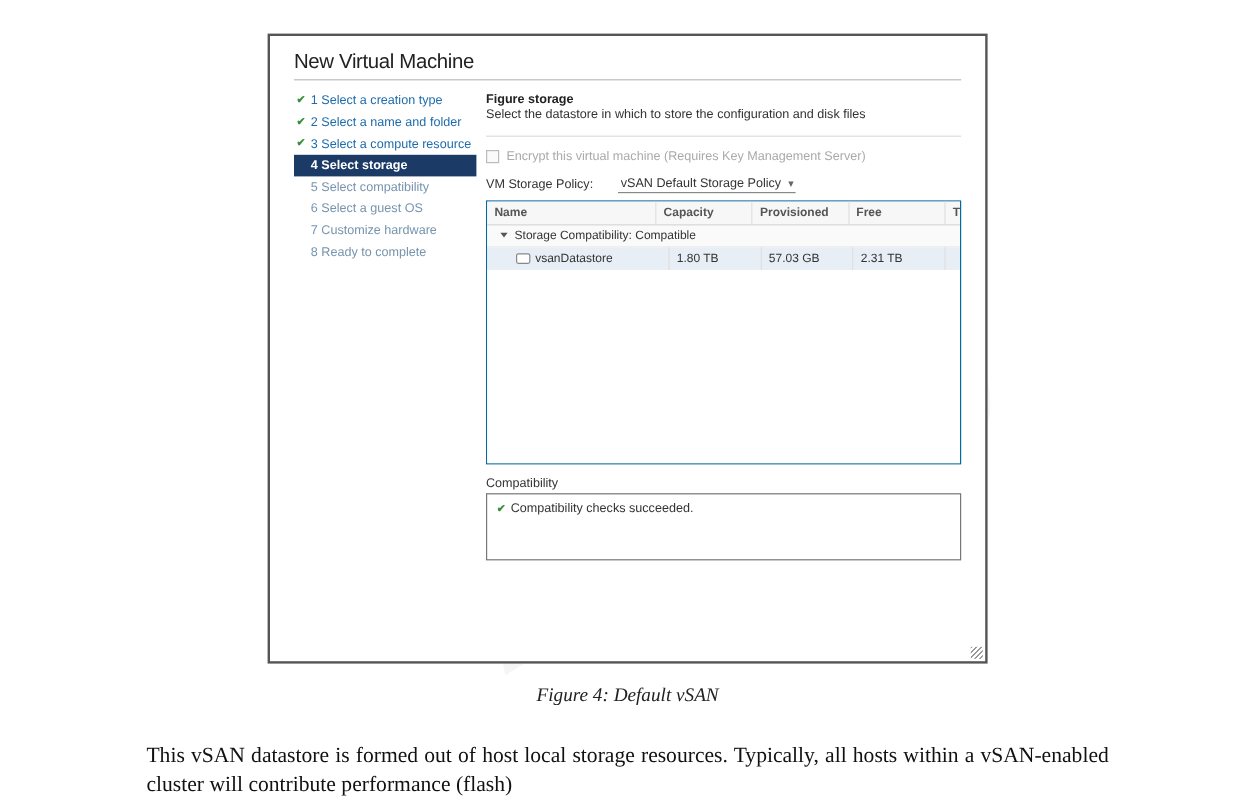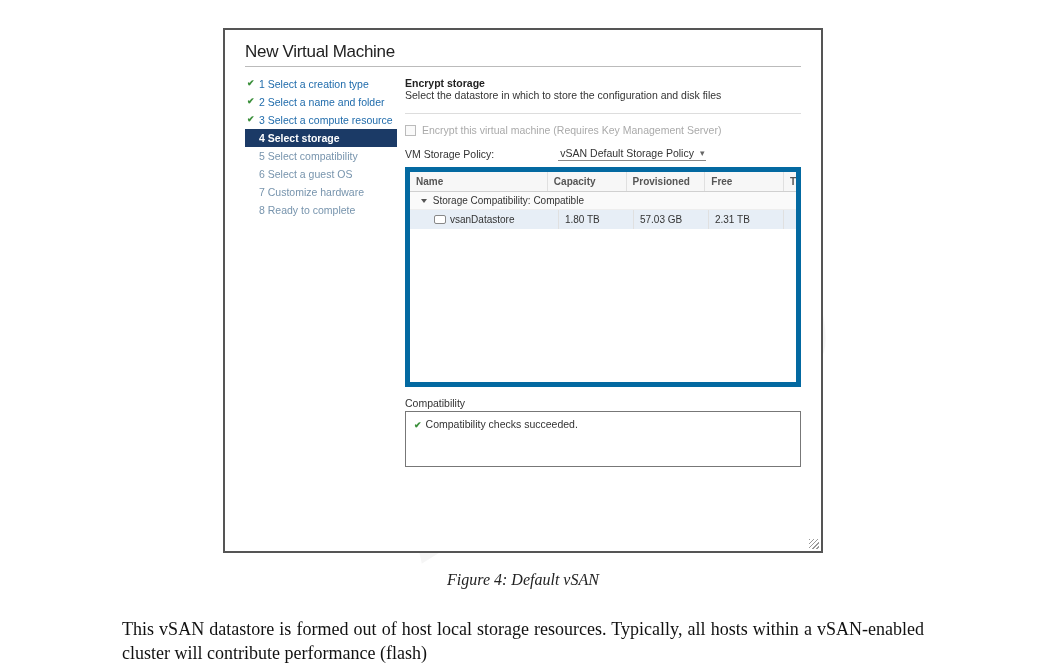--- a/index.html
+++ b/index.html
@@ -111,35 +111,35 @@
   .checkbox {
     width: 11px;
     height: 11px;
     border: 1px solid #bbb;
     background: #fafafa;
     display: inline-block;
   }
   .policy-row {
     display: flex;
     align-items: center;
-    gap: 64px;
+    gap: 21px;
     font-size: 10.5px;
     margin-bottom: 6px;
   }
   .policy-select {
     display: flex;
     align-items: center;
     gap: 6px;
     border-bottom: 1px solid #888;
     padding: 1px 2px;
     color: #333;
     cursor: pointer;
   }
   .table {
-    border: 5px solid #0369a1;
+    border: 1px solid #0369a1;
     font-size: 10.5px;
     flex: 1;
     display: flex;
     flex-direction: column;
     background: #fff;
     min-height: 120px;
     max-height: 220px;
   }
   .thead {
     display: flex;
@@ -302,21 +302,21 @@
           <div class="step completed">2 Select a name and folder</div>
           <div class="step completed">3 Select a compute resource</div>
           <div class="step active">4 Select storage</div>
           <div class="step pending">5 Select compatibility</div>
           <div class="step pending">6 Select a guest OS</div>
           <div class="step pending">7 Customize hardware</div>
           <div class="step pending">8 Ready to complete</div>
         </div>
 
         <div class="main">
-          <div class="sect-title">Encrypt storage</div>
+          <div class="sect-title">Figure storage</div>
           <div class="sect-sub">Select the datastore in which to store the configuration and disk files</div>
           <hr class="sub-hr">
 
           <div class="encrypt-row">
             <span class="checkbox"></span>
             <span>Encrypt this virtual machine (Requires Key Management Server)</span>
           </div>
 
           <div class="policy-row">
             <span>VM Storage Policy:</span>

